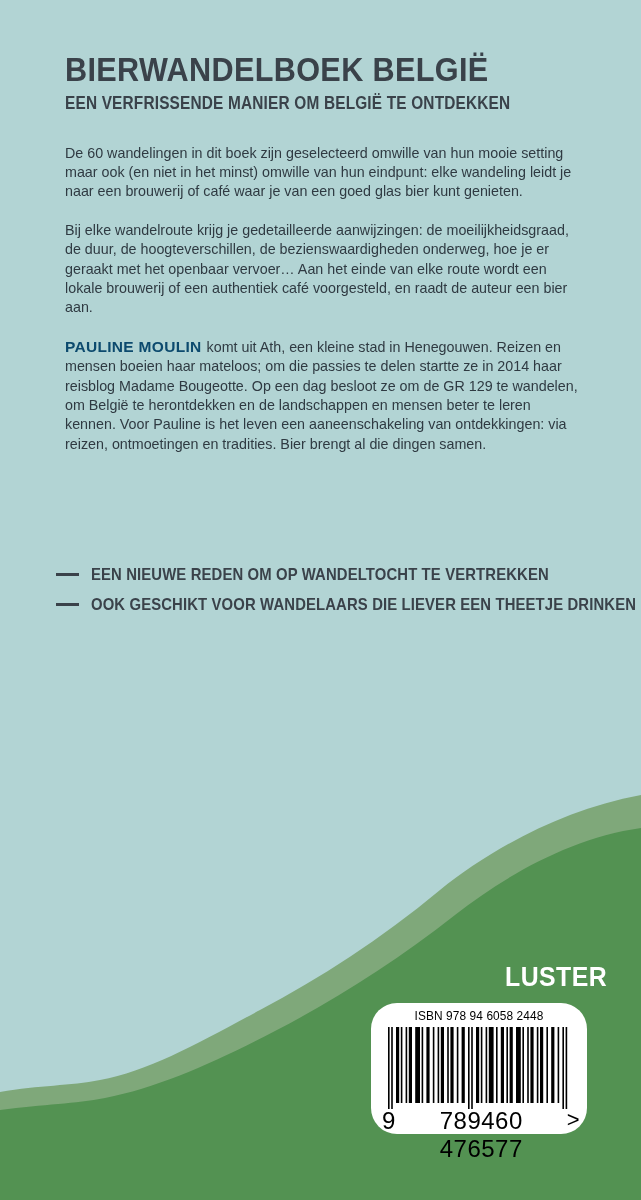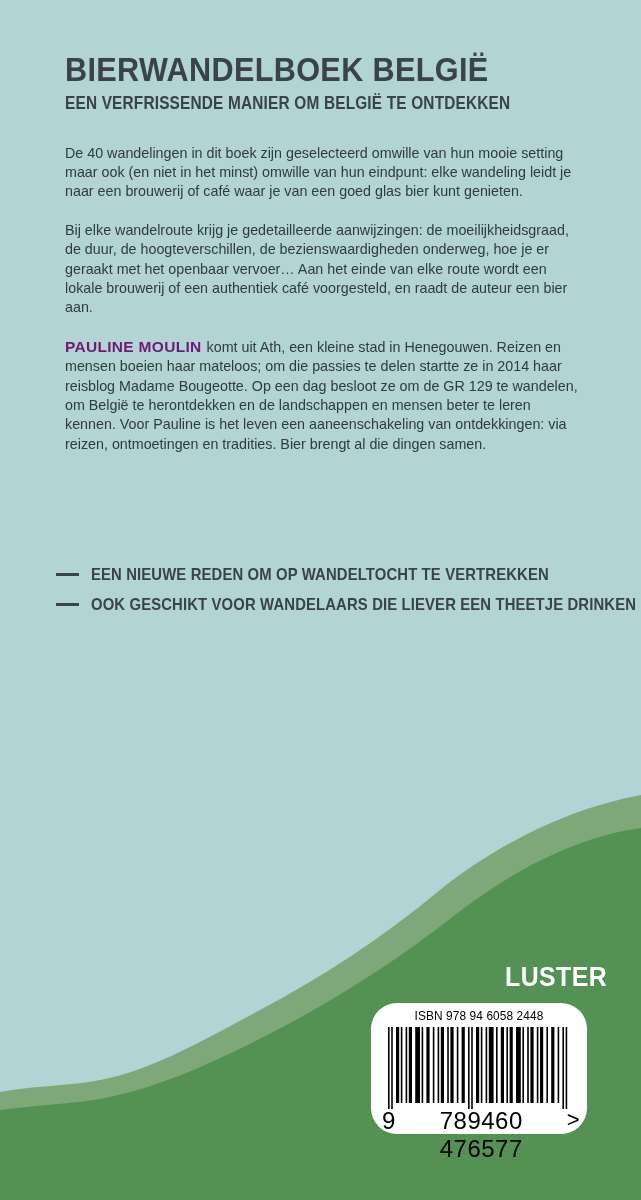--- a/index.html
+++ b/index.html
@@ -76,21 +76,21 @@
     color: #2f3a42;
     margin-bottom: 19px;
   }
   .para:last-child { margin-bottom: 0; }
 
   .author-name {
     font-family: "Liberation Sans Narrow", "Liberation Sans", sans-serif;
     font-weight: bold;
     font-size: 15.5px;
     letter-spacing: 0.3px;
-    color: #701a75;
+    color: #0c4a6e;
     padding-right: 5px;
   }
 
   
   .bullets {
     position: absolute;
     left: 56px;
     top: 565px;
     width: 540px;
     list-style: none;
@@ -195,21 +195,21 @@
   <svg id="hills" viewBox="0 0 641 420" preserveAspectRatio="none">
     <path d="M0,312 C40,305 70,306 100,300 C150,291 200,262 260,230 C320,198 380,160 440,110 C490,70 560,30 641,15 L641,420 L0,420 Z" fill="#7fa87a"></path>
     <path d="M0,330 C45,324 75,324 105,318 C160,307 215,282 275,251 C335,220 395,182 455,135 C505,96 570,58 641,48 L641,420 L0,420 Z" fill="#539252"></path>
   </svg>
 
   <div id="content">
     <h1 class="title">BIERWANDELBOEK BELGIË</h1>
     <h2 class="subtitle">EEN VERFRISSENDE MANIER OM BELGIË TE ONTDEKKEN</h2>
 
     <div class="body-block">
-      <p class="para">De 40 wandelingen in dit boek zijn geselecteerd omwille van hun mooie setting maar ook (en niet in het minst) omwille van hun eindpunt: elke wandeling leidt je naar een brouwerij of café waar je van een goed glas bier kunt genieten.</p>
+      <p class="para">De 60 wandelingen in dit boek zijn geselecteerd omwille van hun mooie setting maar ook (en niet in het minst) omwille van hun eindpunt: elke wandeling leidt je naar een brouwerij of café waar je van een goed glas bier kunt genieten.</p>
       <p class="para">Bij elke wandelroute krijg je gedetailleerde aanwijzingen: de moeilijkheidsgraad, de duur, de hoogteverschillen, de bezienswaardigheden onderweg, hoe je er geraakt met het openbaar vervoer… Aan het einde van elke route wordt een lokale brouwerij of een authentiek café voorgesteld, en raadt de auteur een bier aan.</p>
       <p class="para"><span class="author-name">PAULINE MOULIN</span><span>komt uit Ath, een kleine stad in Henegouwen. Reizen en mensen boeien haar mateloos; om die passies te delen startte ze in 2014 haar reisblog Madame Bougeotte. Op een dag besloot ze om de GR 129 te wandelen, om België te herontdekken en de landschappen en mensen beter te leren kennen. Voor Pauline is het leven een aaneenschakeling van ontdekkingen: via reizen, ontmoetingen en tradities. Bier brengt al die dingen samen.</span></p>
     </div>
   </div>
 
   <ul class="bullets">
     <li class="bullet">
       <span class="bullet-dash"></span>
       <span class="bullet-text">EEN NIEUWE REDEN OM OP WANDELTOCHT TE VERTREKKEN</span>
     </li>

